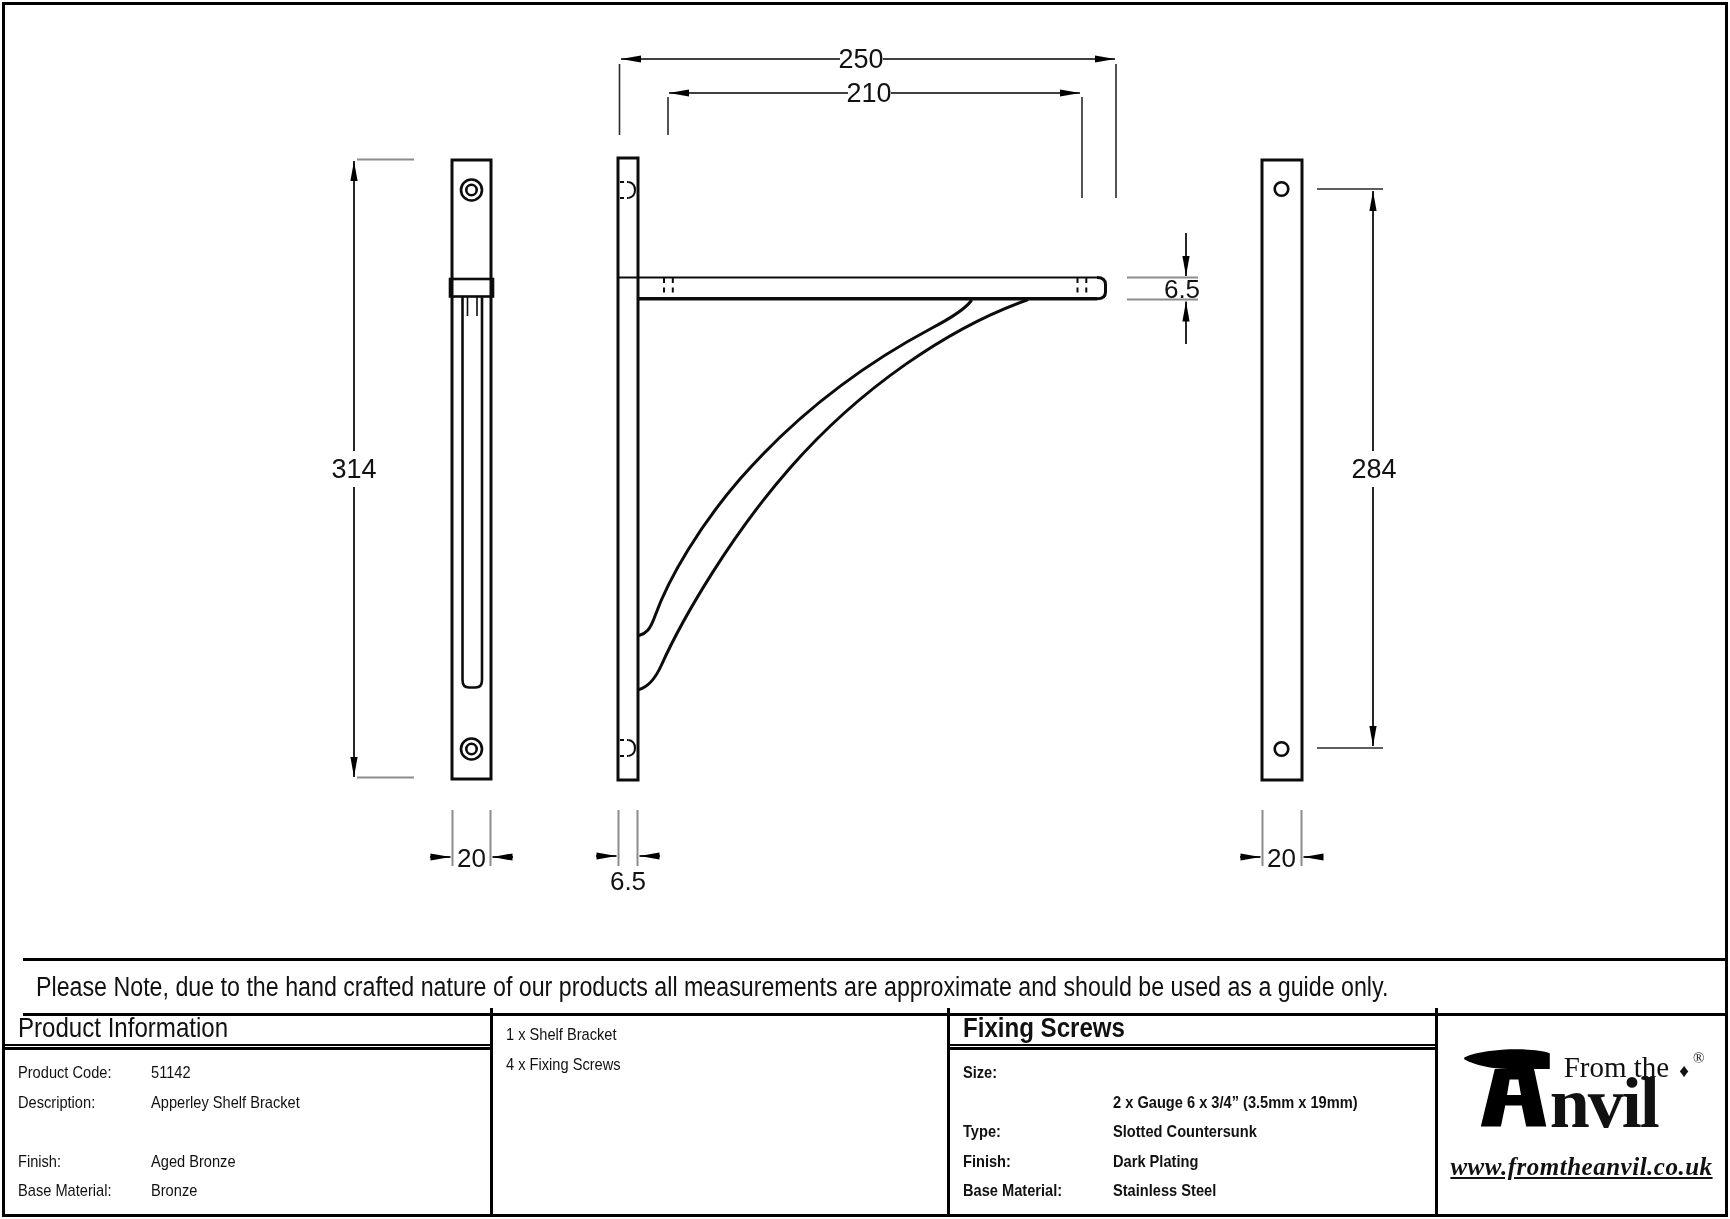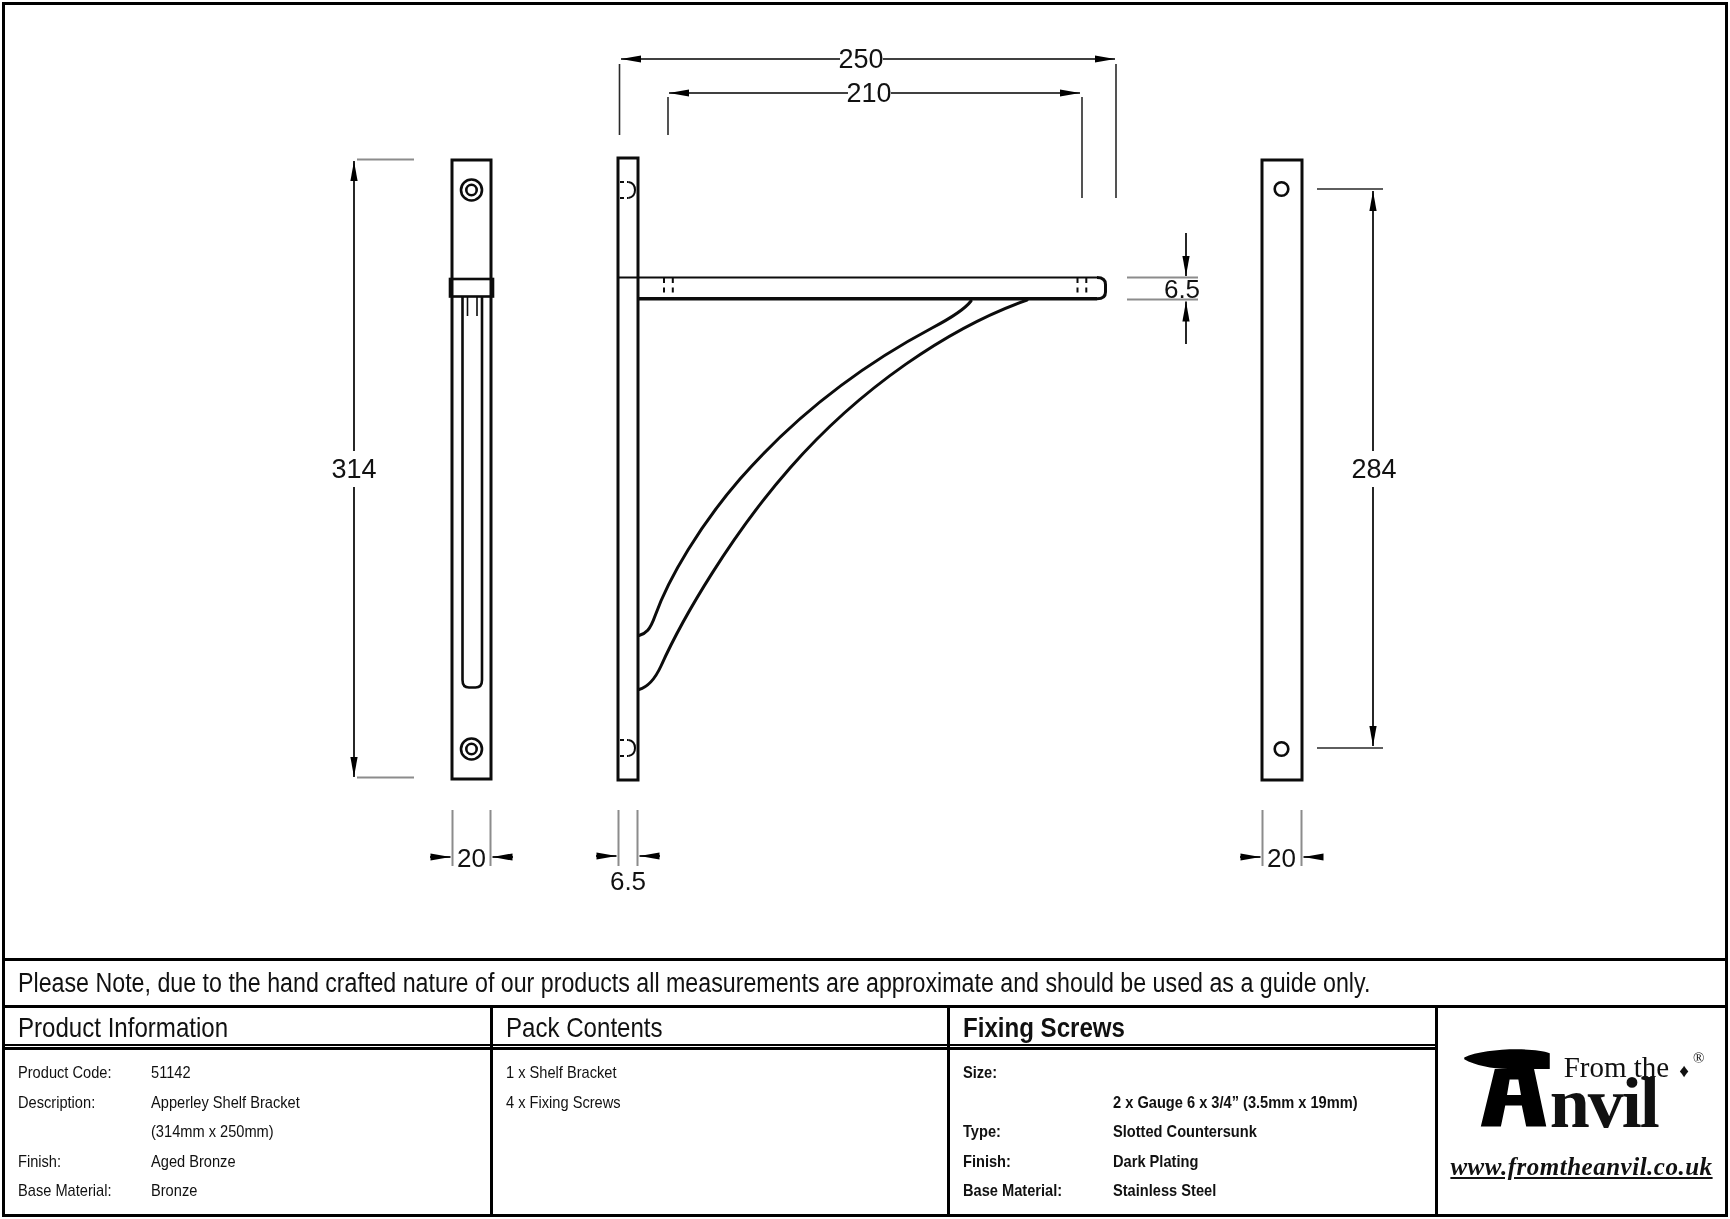--- a/index.html
+++ b/index.html
@@ -7,21 +7,21 @@
     position:relative;width:1730px;height:1219px;background:#ffffff;
     font-family:"Liberation Sans",sans-serif;color:#111;overflow:hidden;
   }
   .frame{position:absolute;inset:2px;border:3px solid #000;pointer-events:none;}
   svg.drawing{position:absolute;left:0;top:0;}
   svg text{font-family:"Liberation Sans",sans-serif;font-size:27px;fill:#111;}
   svg text.sm{font-size:26px;}
 
   
   .note-bar{
-    position:absolute;left:5px;right:5px;top:958px;height:50px;
+    position:absolute;left:23px;right:5px;top:958px;height:58px;
     border-top:3px solid #000;border-bottom:3px solid #000;
     display:flex;align-items:center;padding-left:13px;box-sizing:border-box;
     font-size:27px;
   }
 
   
   .table-region{position:absolute;left:5px;right:5px;top:1008px;bottom:5px;display:flex;}
   .tcol{box-sizing:border-box;}
   .tcol.b{border-right:3px solid #000;}
   .c1{width:488px;}.c2{width:457px;}.c3{width:488px;font-weight:bold;}.c4{flex:1;}
@@ -167,37 +167,33 @@
         <div class="kv">
           <span><span class="cnd">Product Code:</span></span>
           <span><span class="cnd">51142</span></span>
         </div>
         <div class="kv">
           <span><span class="cnd">Description:</span></span>
           <span><span class="cnd">Apperley Shelf Bracket</span></span>
         </div>
         <div class="kv">
           <span><span class="cnd"></span></span>
-          <span><span class="cnd">(314mm x 250mm)</span></span>
         </div>
         <div class="kv">
           <span><span class="cnd">Finish:</span></span>
           <span><span class="cnd">Aged Bronze</span></span>
         </div>
         <div class="kv">
           <span><span class="cnd">Base Material:</span></span>
           <span><span class="cnd">Bronze</span></span>
         </div>
       </div>
     </div>
 
     <div class="tcol c2 b">
-      <div class="tcol-header">
-        <span class="cnd">Pack Contents</span>
-      </div>
       <div class="tcol-body">
         <div><span class="cnd">1 x Shelf Bracket</span></div>
         <div><span class="cnd">4 x Fixing Screws</span></div>
       </div>
     </div>
 
     <div class="tcol c3 b">
       <div class="tcol-header">
         <span class="cnd">Fixing Screws</span>
       </div>

